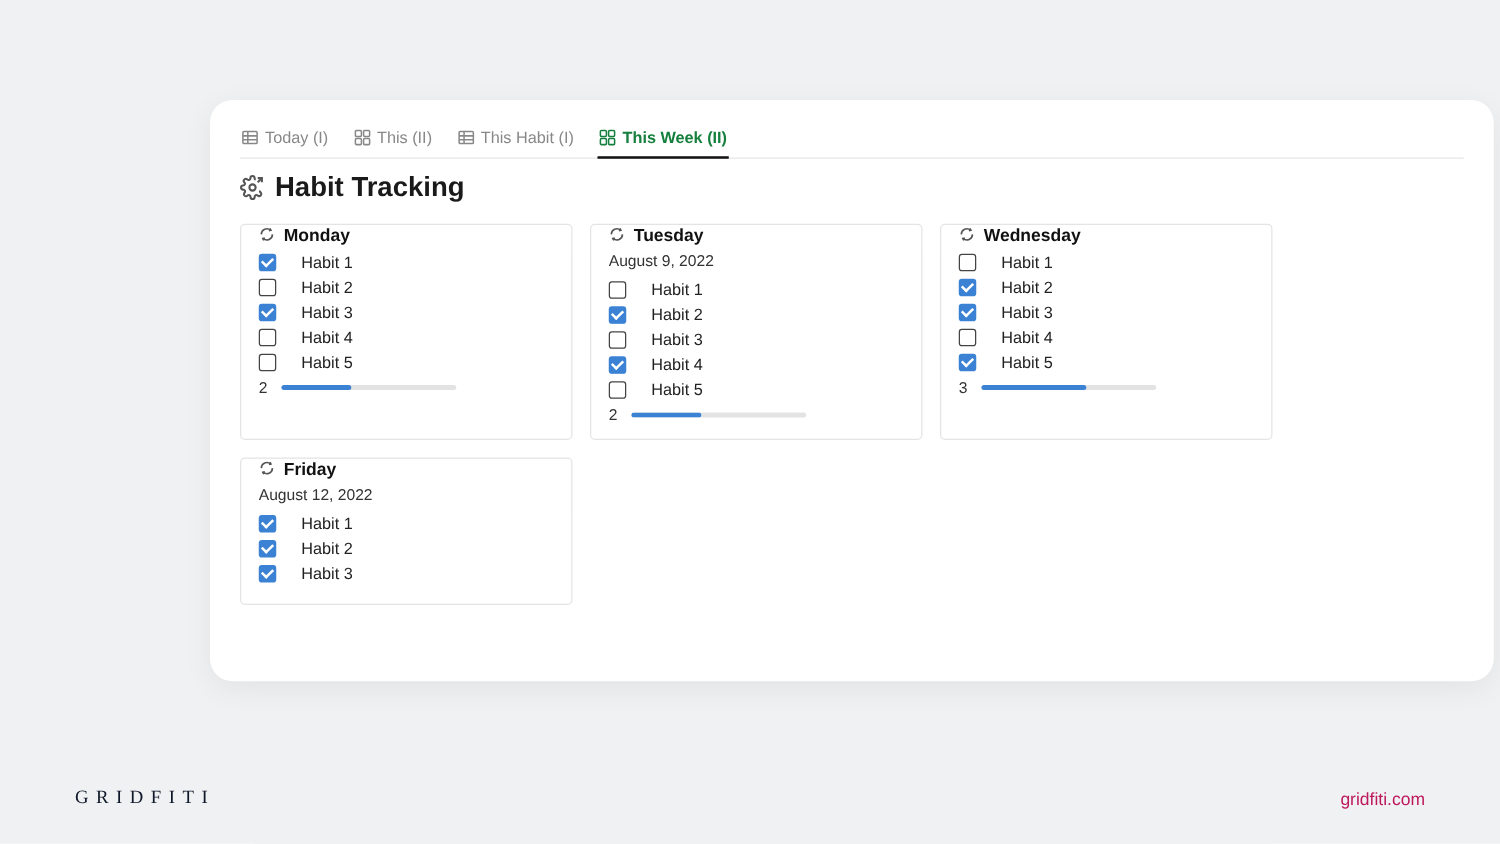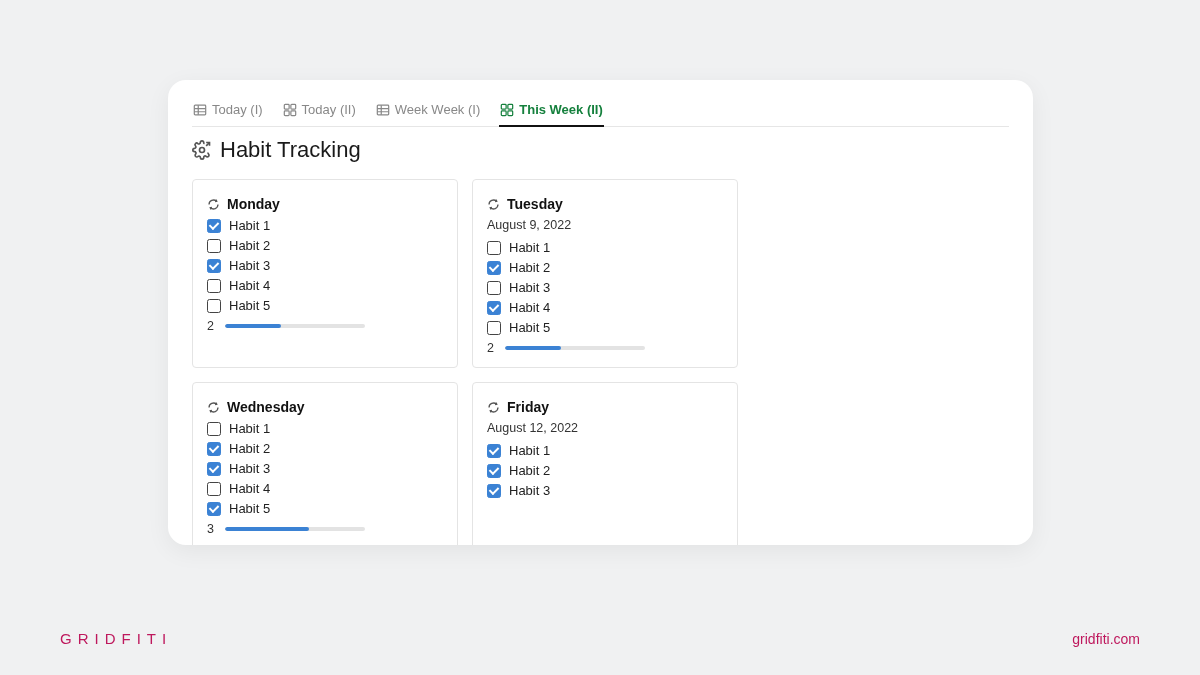--- a/index.html
+++ b/index.html
@@ -12,21 +12,21 @@
       background: #f0f1f2;
       width: 1200px;
       height: 675px;
       position: relative;
       overflow: hidden;
     }
     .frame {
       position: absolute;
       top: 80px;
       left: 168px;
-      width: 865px;
+      width: 1027px;
       height: 465px;
       background: #ffffff;
       border-radius: 18px;
       box-shadow: 0 6px 24px rgba(0,0,0,0.06);
       padding: 18px 24px 0 24px;
       overflow: hidden;
     }
     .tabs {
       display: flex;
       gap: 18px;
@@ -63,33 +63,33 @@
       gap: 8px;
       margin: 10px 0 16px 0;
     }
     .title-icon {
       width: 20px;
       height: 20px;
       color: #555;
     }
     .page-title {
       font-size: 22px;
-      font-weight: 400;
+      font-weight: 700;
       color: #1a1a1a;
     }
     .board {
       display: flex;
       gap: 14px;
       flex-wrap: wrap;
     }
     .card {
       width: 266px;
       border: 1px solid #e4e4e4;
       border-radius: 4px;
-      padding: 16px 14px 12px 14px;
+      padding: 0 14px 12px 14px;
       background: #fff;
     }
     .card-head {
       display: flex;
       align-items: center;
       gap: 6px;
       margin-bottom: 6px;
     }
     .card-head .sync-icon {
       width: 14px;
@@ -102,21 +102,21 @@
       color: #111;
     }
     .card-date {
       font-size: 12.5px;
       color: #333;
       margin-bottom: 8px;
     }
     .habit-row {
       display: flex;
       align-items: center;
-      gap: 8px;
+      gap: 20px;
       font-size: 13px;
       color: #222;
       margin-bottom: 5px;
     }
     .cb {
       width: 14px;
       height: 14px;
       border: 1.5px solid #444;
       border-radius: 2.5px;
       display: inline-flex;
@@ -160,22 +160,23 @@
       height: 100%;
       background: #3b82d4;
       border-radius: 3px;
     }
     .branding-left {
       position: absolute;
       left: 60px;
       bottom: 28px;
       font-size: 15px;
       letter-spacing: 6px;
-      color: #be185d;
+      color: #0f172a;
       font-weight: 400;
+      font-family: Liberation Serif, serif;
     }
     .branding-right {
       position: absolute;
       right: 60px;
       bottom: 28px;
       font-size: 14px;
       color: #be185d;
     }
   </style>
 </head>
@@ -197,32 +198,32 @@
       </div>
       <div class="tab">
         <span class="tab-icon">
           <svg viewBox="0 0 16 16" width="14" height="14" fill="none" stroke="currentColor" stroke-width="1.4">
             <rect x="1.5" y="1.5" width="5.5" height="5.5" rx="1"></rect>
             <rect x="9" y="1.5" width="5.5" height="5.5" rx="1"></rect>
             <rect x="1.5" y="9" width="5.5" height="5.5" rx="1"></rect>
             <rect x="9" y="9" width="5.5" height="5.5" rx="1"></rect>
           </svg>
         </span>
-        <span>Today (II)</span>
+        <span>This (II)</span>
       </div>
       <div class="tab">
         <span class="tab-icon">
           <svg viewBox="0 0 16 16" width="14" height="14" fill="none" stroke="currentColor" stroke-width="1.4">
             <rect x="1.5" y="2.5" width="13" height="11" rx="1"></rect>
             <line x1="1.5" y1="6.5" x2="14.5" y2="6.5"></line>
             <line x1="1.5" y1="10" x2="14.5" y2="10"></line>
             <line x1="6" y1="2.5" x2="6" y2="13.5"></line>
           </svg>
         </span>
-        <span>Week Week (I)</span>
+        <span>This Habit (I)</span>
       </div>
       <div class="tab active">
         <span class="tab-icon">
           <svg viewBox="0 0 16 16" width="14" height="14" fill="none" stroke="currentColor" stroke-width="1.4">
             <rect x="1.5" y="1.5" width="5.5" height="5.5" rx="1"></rect>
             <rect x="9" y="1.5" width="5.5" height="5.5" rx="1"></rect>
             <rect x="1.5" y="9" width="5.5" height="5.5" rx="1"></rect>
             <rect x="9" y="9" width="5.5" height="5.5" rx="1"></rect>
           </svg>
         </span>

